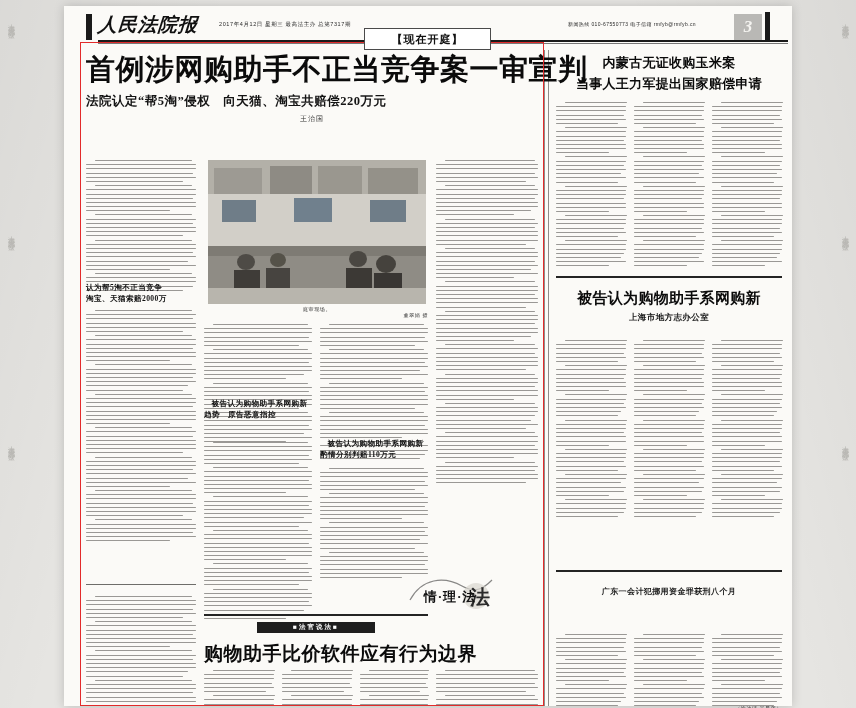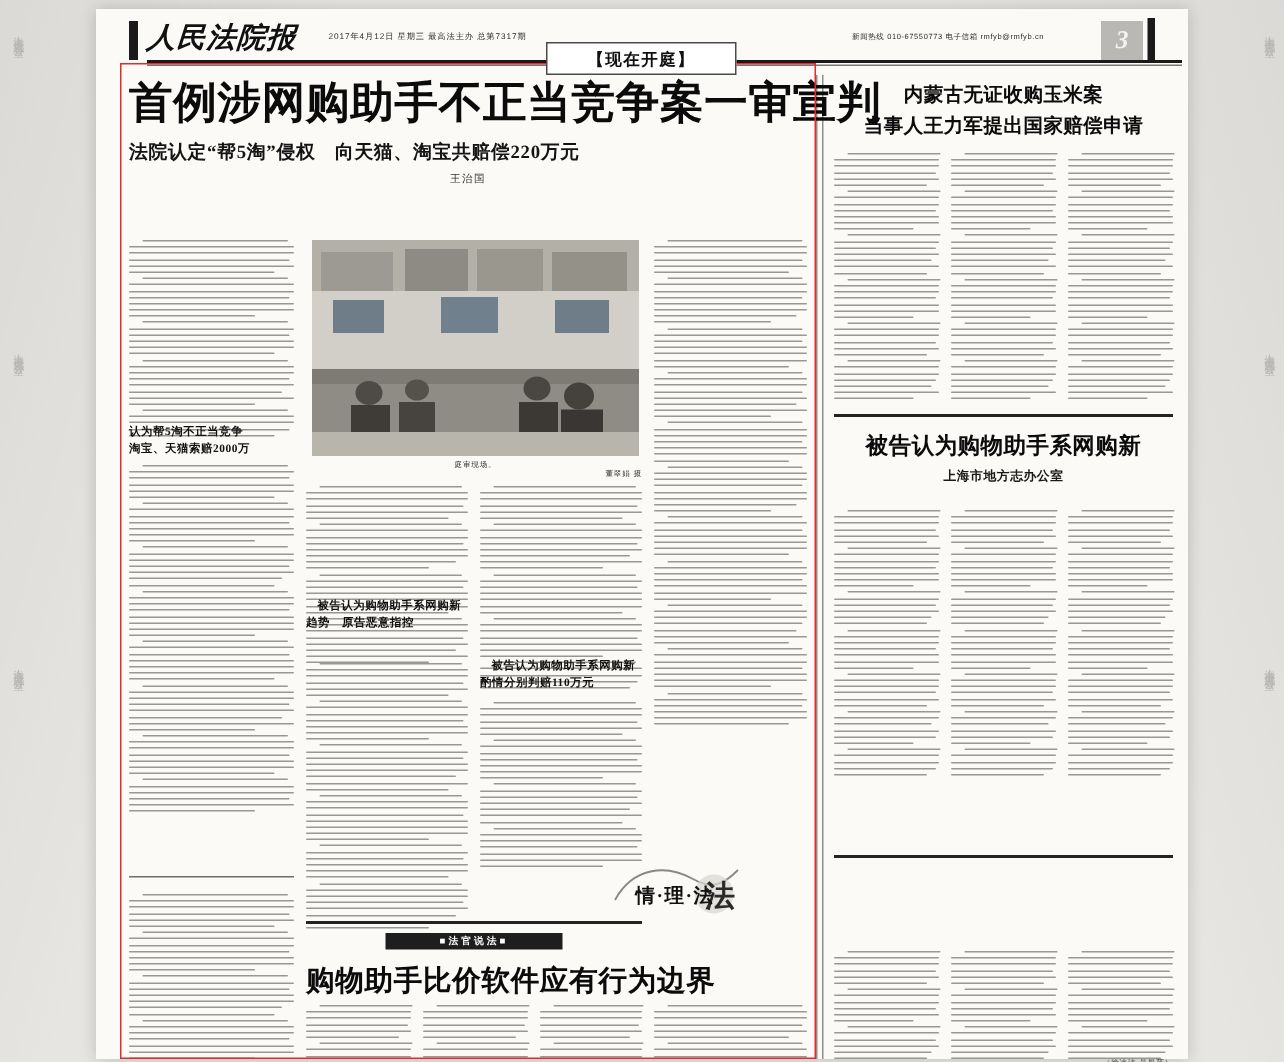--- a/index.html
+++ b/index.html
@@ -975,20 +975,21 @@
           <div class="tline indent"></div>
             <div class="tline s2"></div>
             <div class="tline s2"></div>
           <div class="tline s1"></div>
             <div class="tline s3"></div>
         </div>
 
         <div class="rule-thick" style="position:absolute;left:0px;top:516px;width:226px;"></div>
 
         <div style="position:absolute;left:0px;top:528px;width:226px;">
+          <div class="rsub" style="font-size:8px;">广东一会计犯挪用资金罪获刑八个月</div>
         </div>
 
         <div class="txtcol" style="left:0px;top:580px;width:70px;">
           <div class="tline indent"></div>
             <div class="tline s2"></div>
             <div class="tline s2"></div>
           <div class="tline s1"></div>
             <div class="tline s2"></div>
             <div class="tline s3"></div>
           <div class="tline indent"></div>

